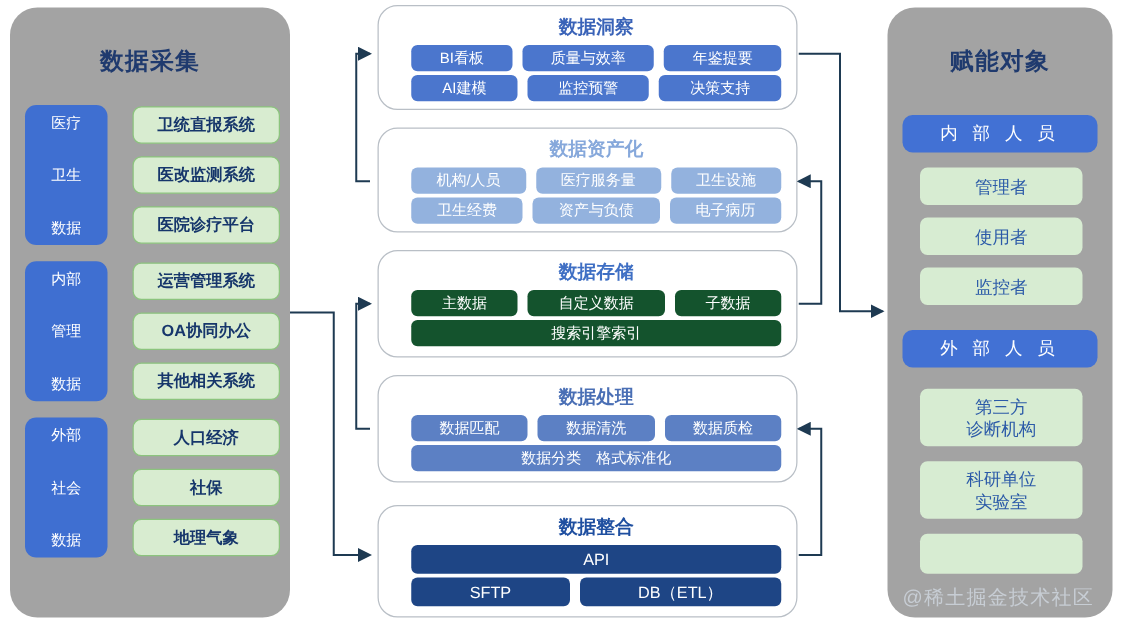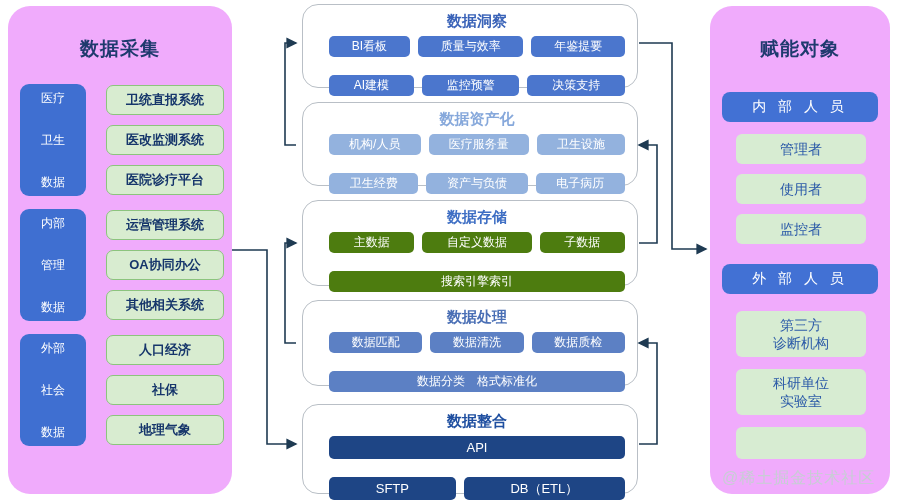--- a/index.html
+++ b/index.html
@@ -7,21 +7,21 @@
     width: 897px; height: 500px;
     background: #ffffff;
     font-family: "Liberation Sans", "DejaVu Sans", sans-serif;
     overflow: hidden;
   }
   #root { position: relative; width: 897px; height: 500px; }
 
   
   .side-panel {
     position: absolute;
-    background: #f0abfc;
+    background: #a3a3a3;
     border-radius: 22px;
   }
   #left-panel  { left: 8px;   top: 6px;  width: 224px; height: 488px; }
   #right-panel { left: 710px; top: 6px;  width: 180px; height: 488px; }
 
   .panel-title {
     position: absolute;
     width: 100%;
     text-align: center;
     font-size: 19px;
@@ -81,21 +81,21 @@
     text-align: center;
     font-size: 15px;
     font-weight: bold;
     margin-top: 7px;
     margin-bottom: 5px;
   }
   .chip-row {
     display: flex;
     justify-content: center;
     gap: 8px;
-    margin-bottom: 18px;
+    margin-bottom: 3px;
     padding: 0 12px;
   }
   .chip {
     height: 21px;
     border-radius: 5px;
     color: #ffffff;
     font-size: 12px;
     display: flex;
     align-items: center;
     justify-content: center;
@@ -105,21 +105,21 @@
   .chip.wide { flex: 1 1 100%; }
 
   
   #stage-insight  .stage-title { color: #3a63b8; }
   #stage-insight  .chip { background: #4b76cd; }
 
   #stage-asset    .stage-title { color: #86a8db; }
   #stage-asset    .chip { background: #93b2de; }
 
   #stage-storage  .stage-title { color: #3f6fc4; }
-  #stage-storage  .chip { background: #4d7c0f; }
+  #stage-storage  .chip { background: #14532d; }
 
   #stage-process  .stage-title { color: #4a6fb5; }
   #stage-process  .chip { background: #5c80c4; }
 
   #stage-integr   .stage-title { color: #1f4fa0; }
   #stage-integr   .chip { background: #1e4585; font-size: 13px; height: 23px; }
 
   
   .group-pill {
     position: absolute;

